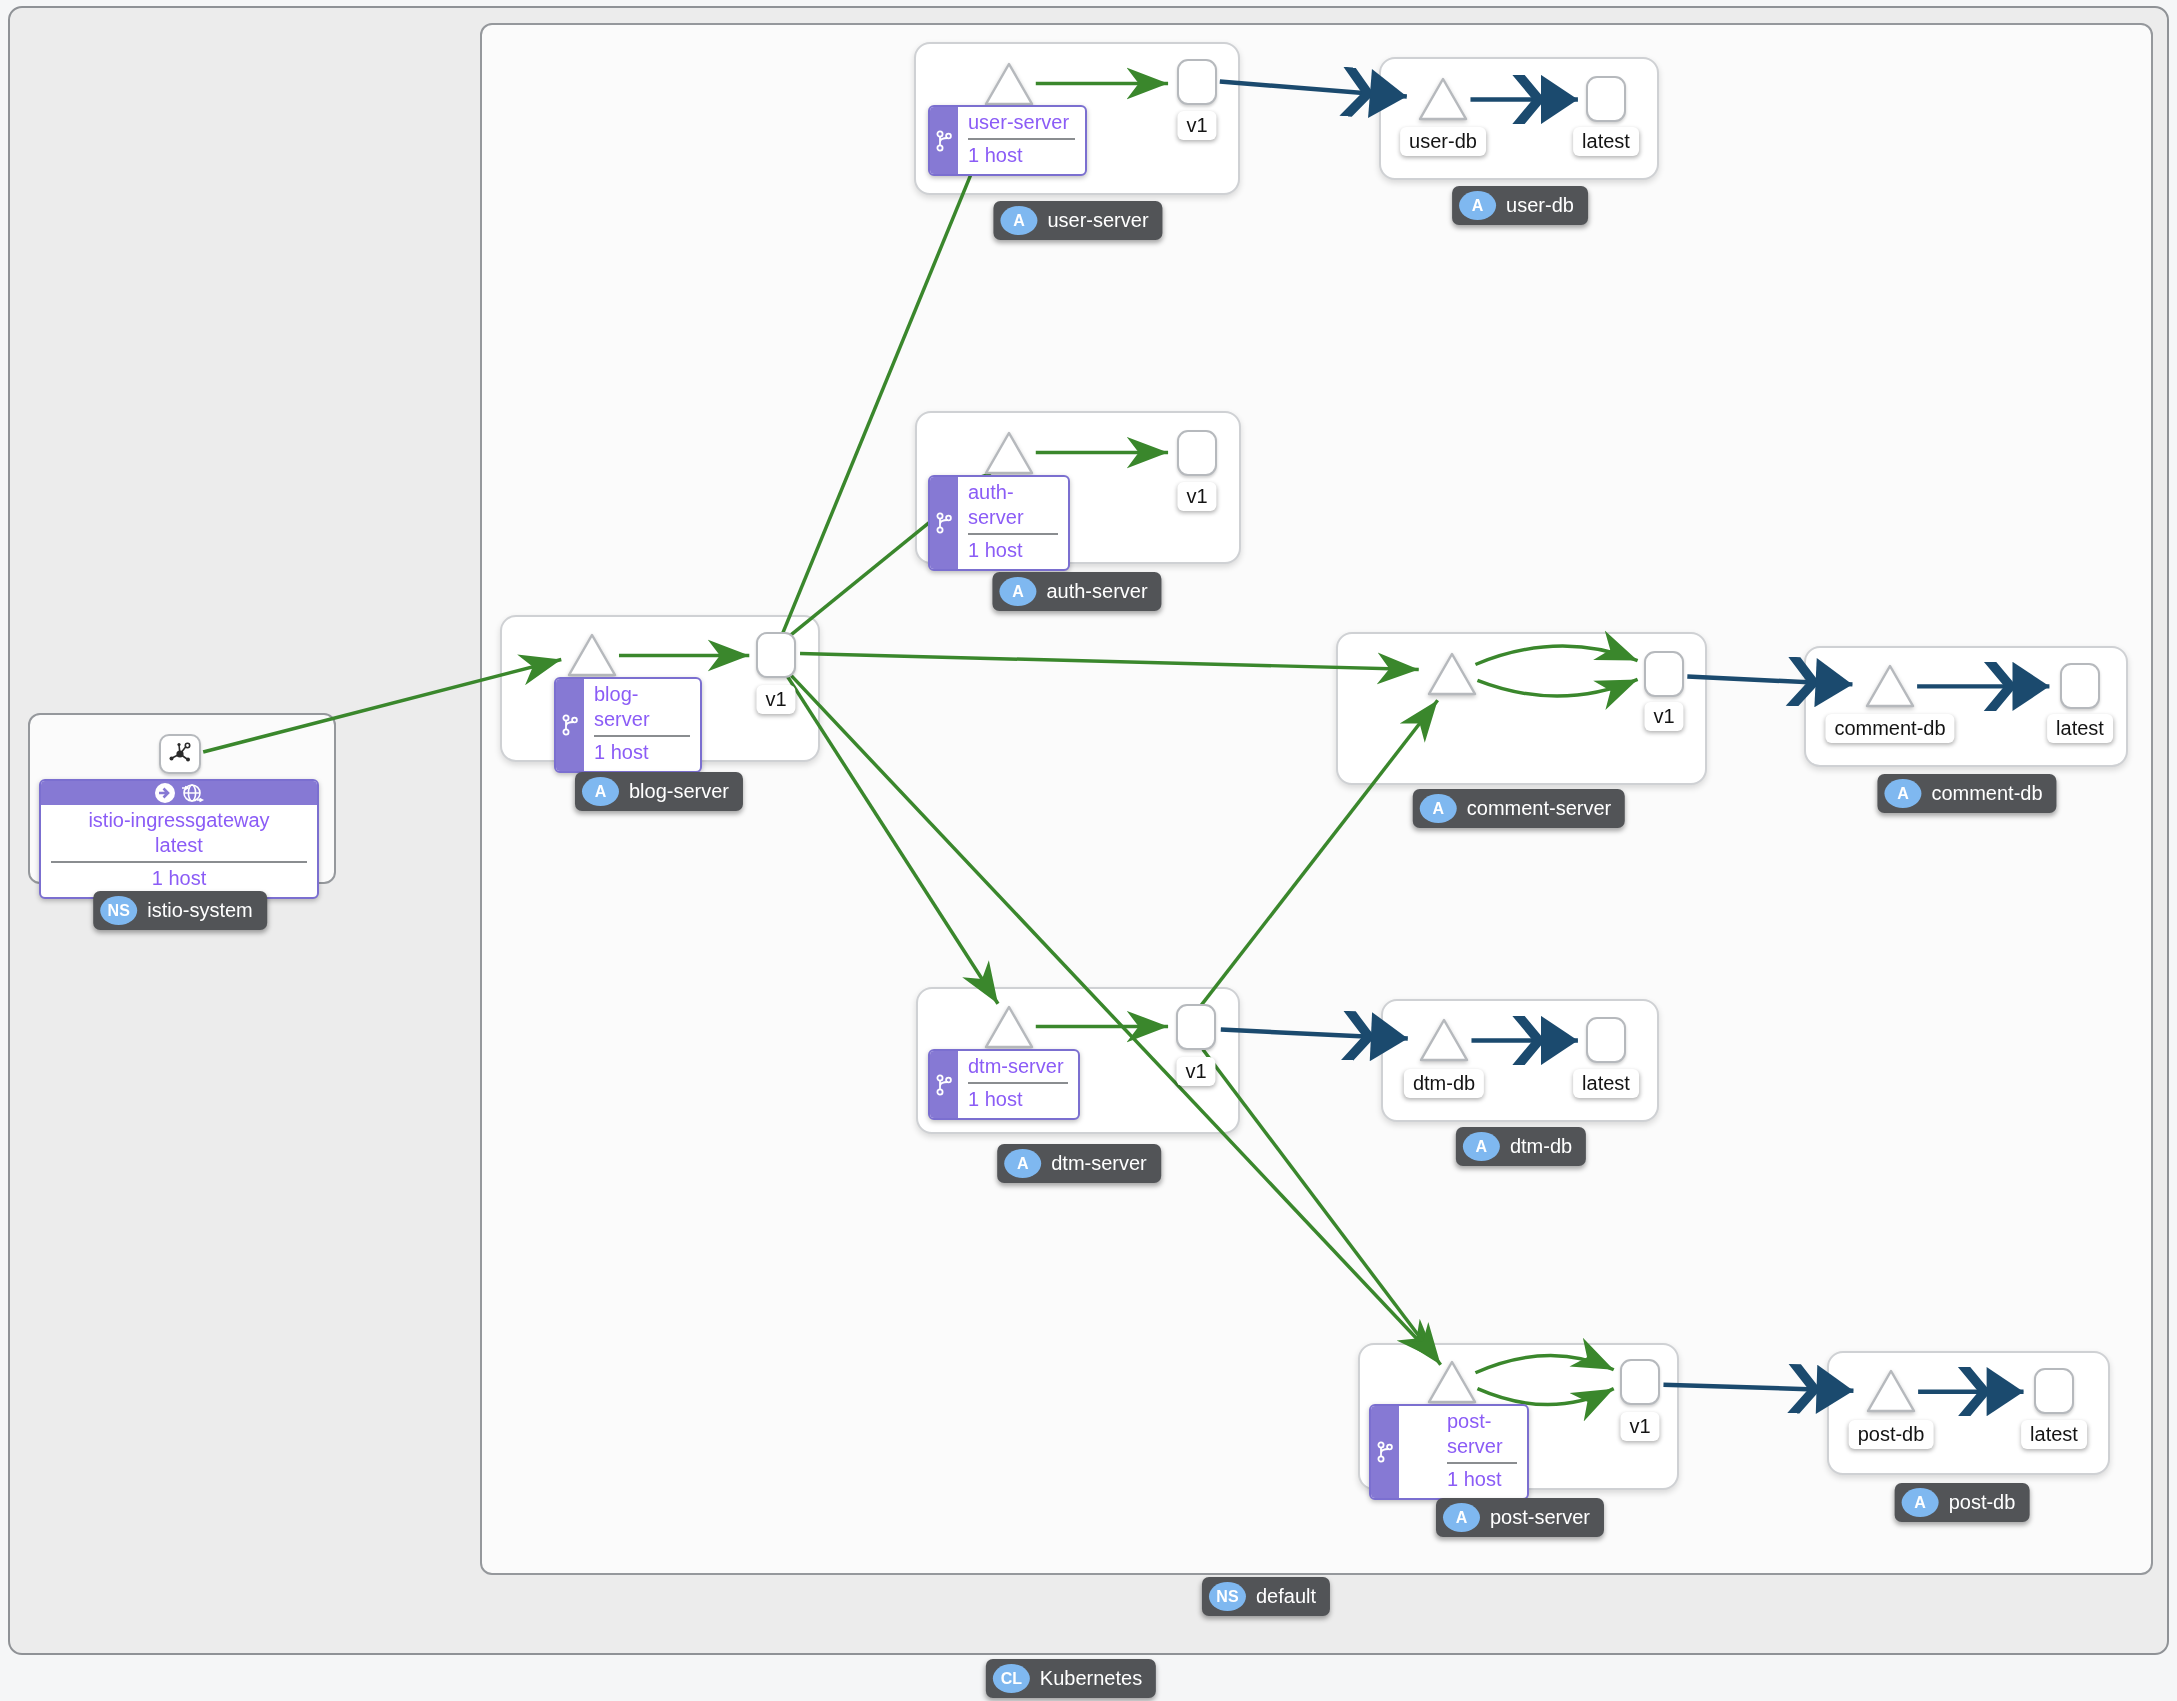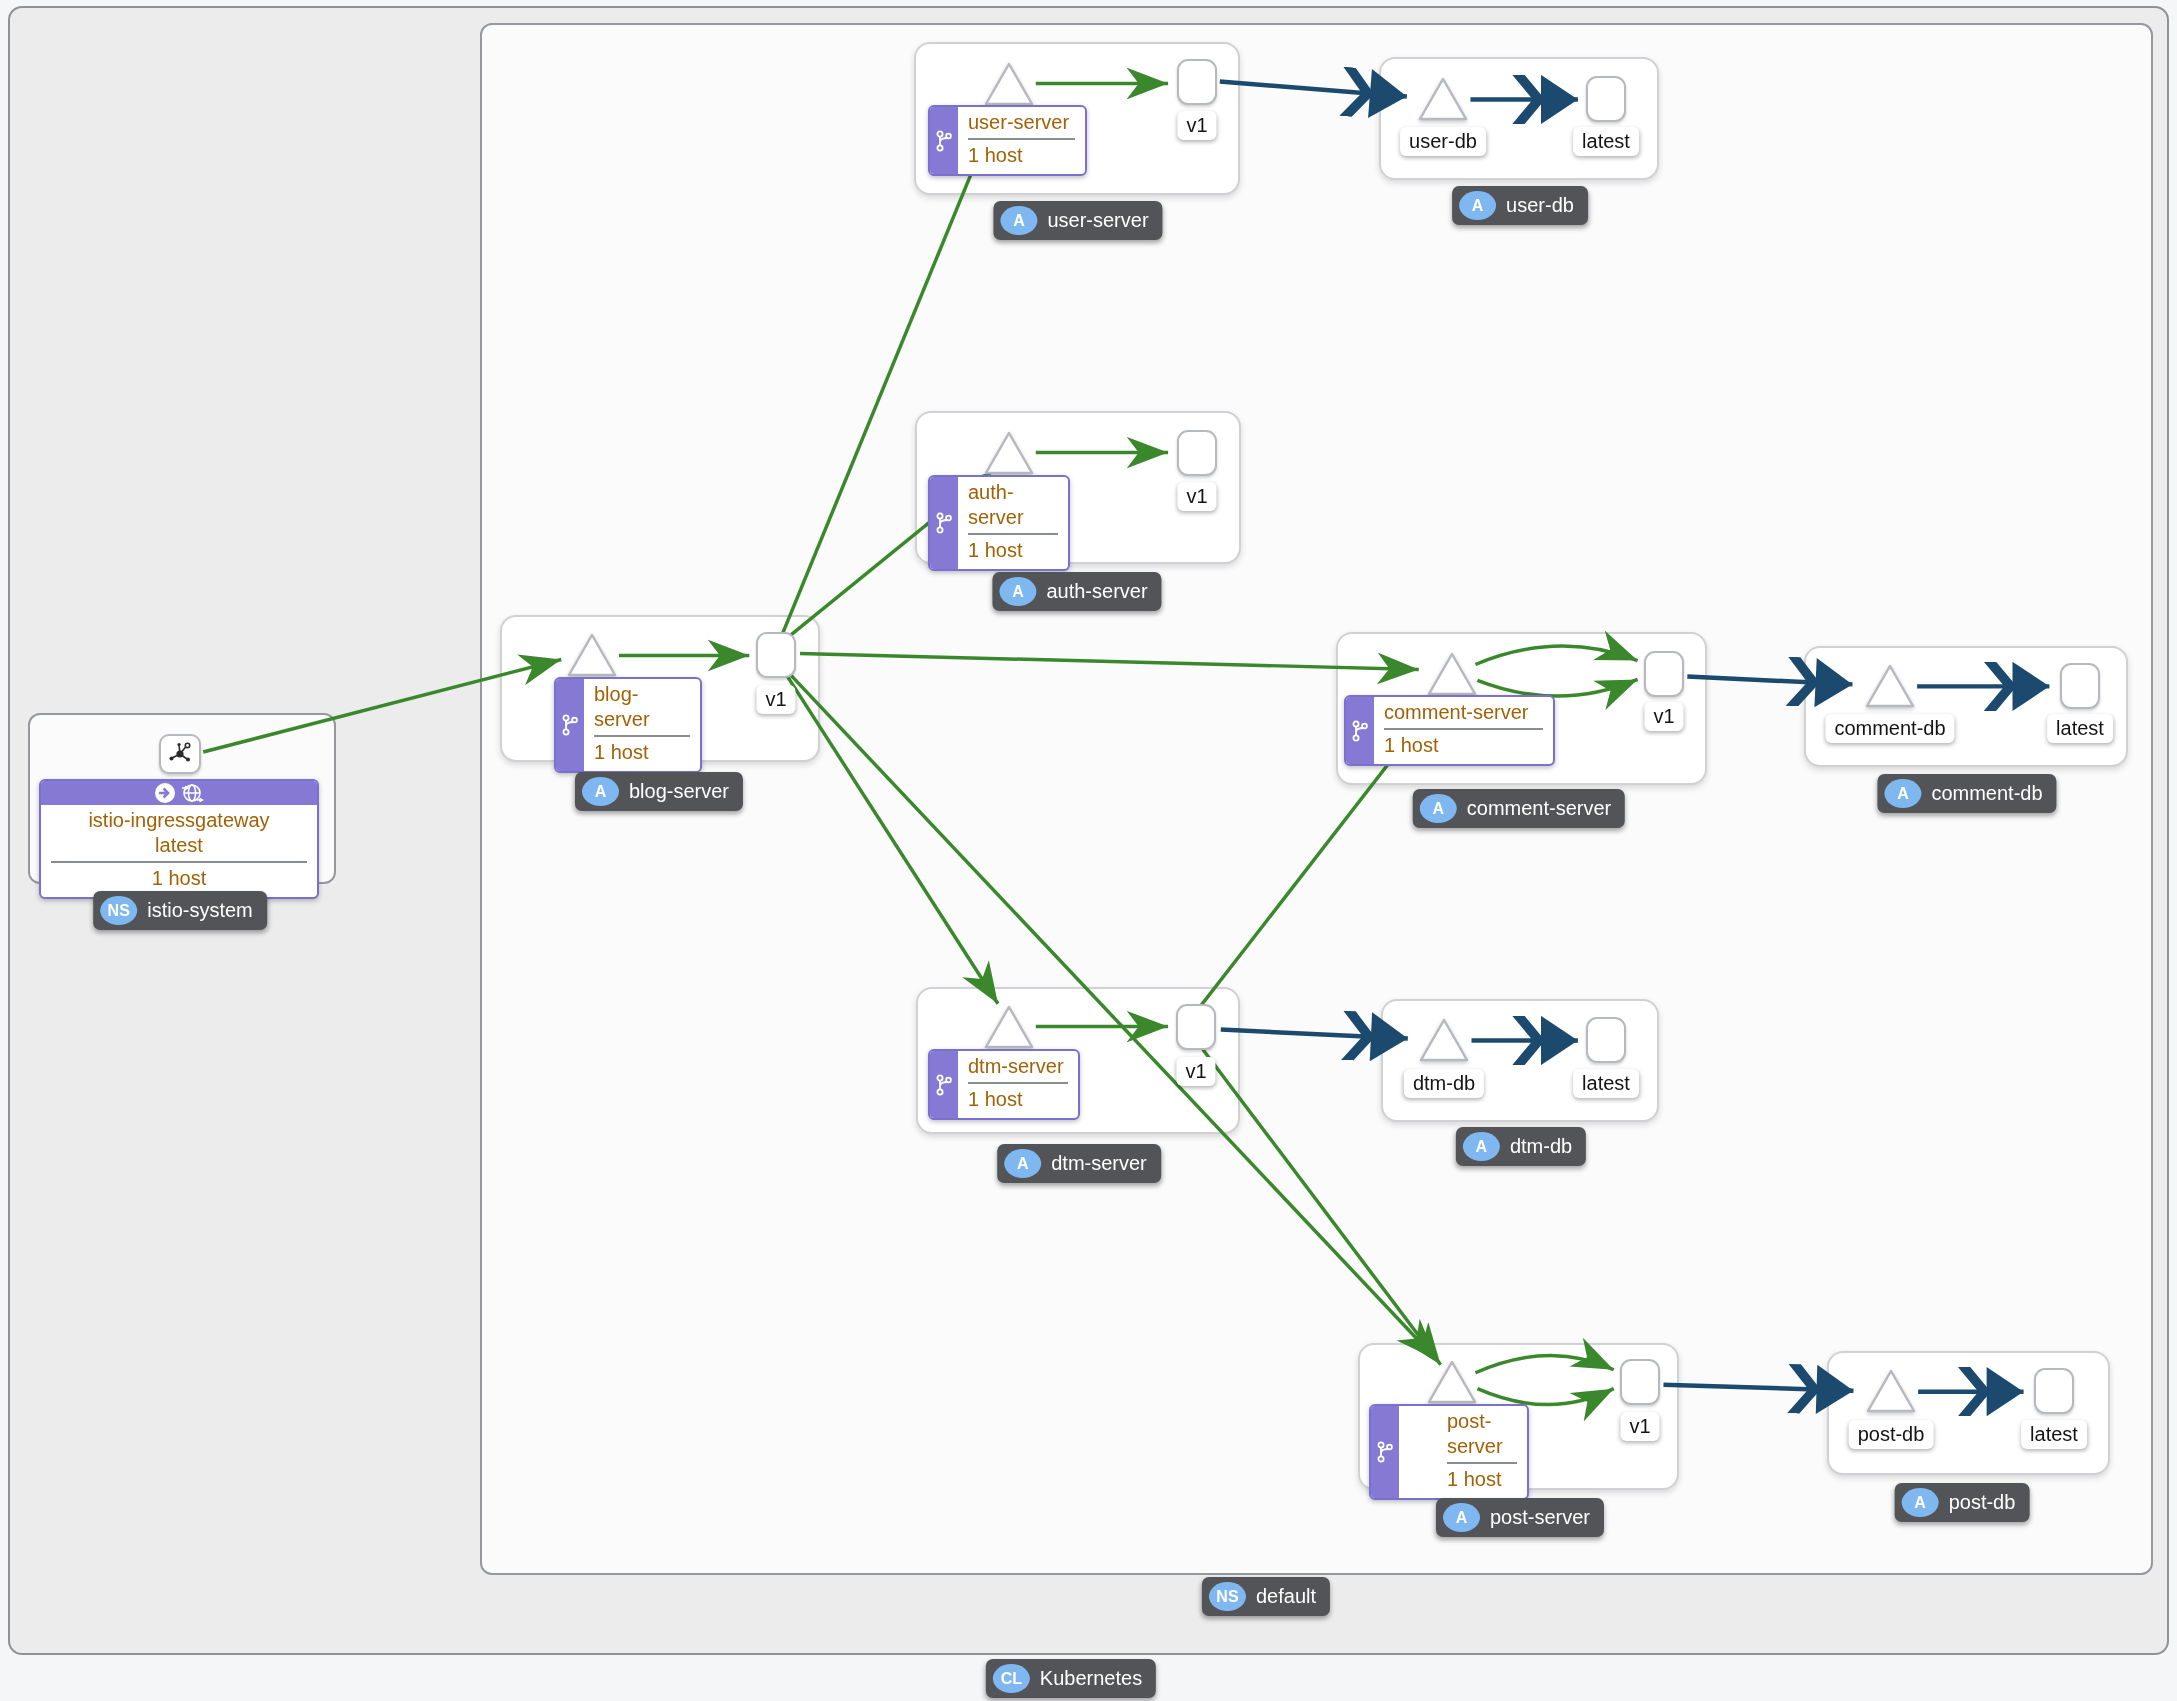--- a/index.html
+++ b/index.html
@@ -23,21 +23,21 @@
 
   .tri{position:absolute;z-index:4;filter:drop-shadow(0 2px 2px rgba(0,0,0,.22));}
   .tri path{fill:#fff;stroke:#b6b9bd;stroke-width:2.5;stroke-linejoin:round;}
   .sq{position:absolute;z-index:4;width:40px;height:46px;background:#fff;border:2px solid #b6b9bd;border-radius:11px;box-sizing:border-box;box-shadow:0 2px 3px rgba(0,0,0,.18);}
   .sq.gw{width:42px;height:40px;border-radius:10px;display:flex;align-items:center;justify-content:center;}
 
   .chip{position:absolute;z-index:5;transform:translateX(-50%);background:#fff;border-radius:6px;padding:3px 9px;font-size:20px;color:#141414;box-shadow:0 2px 4px rgba(0,0,0,.3);white-space:nowrap;}
 
   .vcard{position:absolute;z-index:5;display:flex;align-items:stretch;background:#fff;border:2px solid var(--purpleb);border-radius:6px;box-shadow:0 2px 5px rgba(0,0,0,.25);overflow:hidden;box-sizing:border-box;}
   .vcard .band{background:var(--purple);color:#fff;display:flex;align-items:center;justify-content:center;gap:4px;padding:0 5px;}
-  .vcard .body{padding:3px 10px 6px 10px;font-size:20px;color:#a16207;flex:1;line-height:1.25;}
+  .vcard .body{padding:3px 10px 6px 10px;font-size:20px;color:#8b5cf6;flex:1;line-height:1.25;}
   .vcard .hr{border-top:2px solid #8a8d90;margin:3px 0 3px 0;}
   .vcard.center .body{text-align:center;}
 
   .tag{position:absolute;z-index:6;transform:translateX(-50%);display:inline-flex;align-items:center;gap:10px;background:var(--tagbg);color:#fff;font-size:20px;padding:5px 14px 5px 7px;border-radius:7px;box-shadow:0 3px 5px rgba(0,0,0,.35);white-space:nowrap;}
   .tag .b{background:var(--badgeblue);border-radius:50%;min-width:37px;height:29px;display:inline-flex;align-items:center;justify-content:center;font-weight:bold;font-size:16px;color:#fff;}
 </style>
 </head>
 <body>
 
 <div class="canvas">
@@ -222,37 +222,20 @@
   <div class="tag" style="left:659px;top:772px;">
     <span class="b">A</span>
     <span>blog-server</span>
   </div>
 
   <svg class="tri" style="left:1425px;top:650px;" width="54" height="48" viewBox="0 0 54 48">
       <path d="M27 4 L50 44 L4 44 Z"></path>
     </svg>
   <div class="sq" style="left:1644px;top:651px;"></div>
   <div class="chip" style="left:1664px;top:702px;">v1</div>
-  <div class="vcard" style="left:1344px;top:695px;width:211px;">
-    <span class="band">
-      <svg width="18" height="24" viewBox="0 0 18 24">
-          <g stroke="#fff" stroke-width="1.8" fill="#fff">
-            <circle cx="5" cy="5" r="2.6" fill="none"></circle>
-            <circle cx="5" cy="19" r="2.6" fill="none"></circle>
-            <circle cx="13.5" cy="7" r="2.4" fill="none"></circle>
-            <path d="M5 8 v8 M5 13 q0 -4 8 -4" fill="none"></path>
-          </g>
-        </svg>
-    </span>
-    <span class="body">
-      <span class="nm">comment-server</span>
-      <div class="hr"></div>
-      <span>1 host</span>
-    </span>
-  </div>
   <div class="tag" style="left:1519px;top:789px;">
     <span class="b">A</span>
     <span>comment-server</span>
   </div>
 
   <svg class="tri" style="left:1863px;top:662px;" width="54" height="48" viewBox="0 0 54 48">
       <path d="M27 4 L50 44 L4 44 Z"></path>
     </svg>
   <div class="sq" style="left:2060px;top:663px;"></div>
   <div class="chip" style="left:1890px;top:714px;">comment-db</div>

